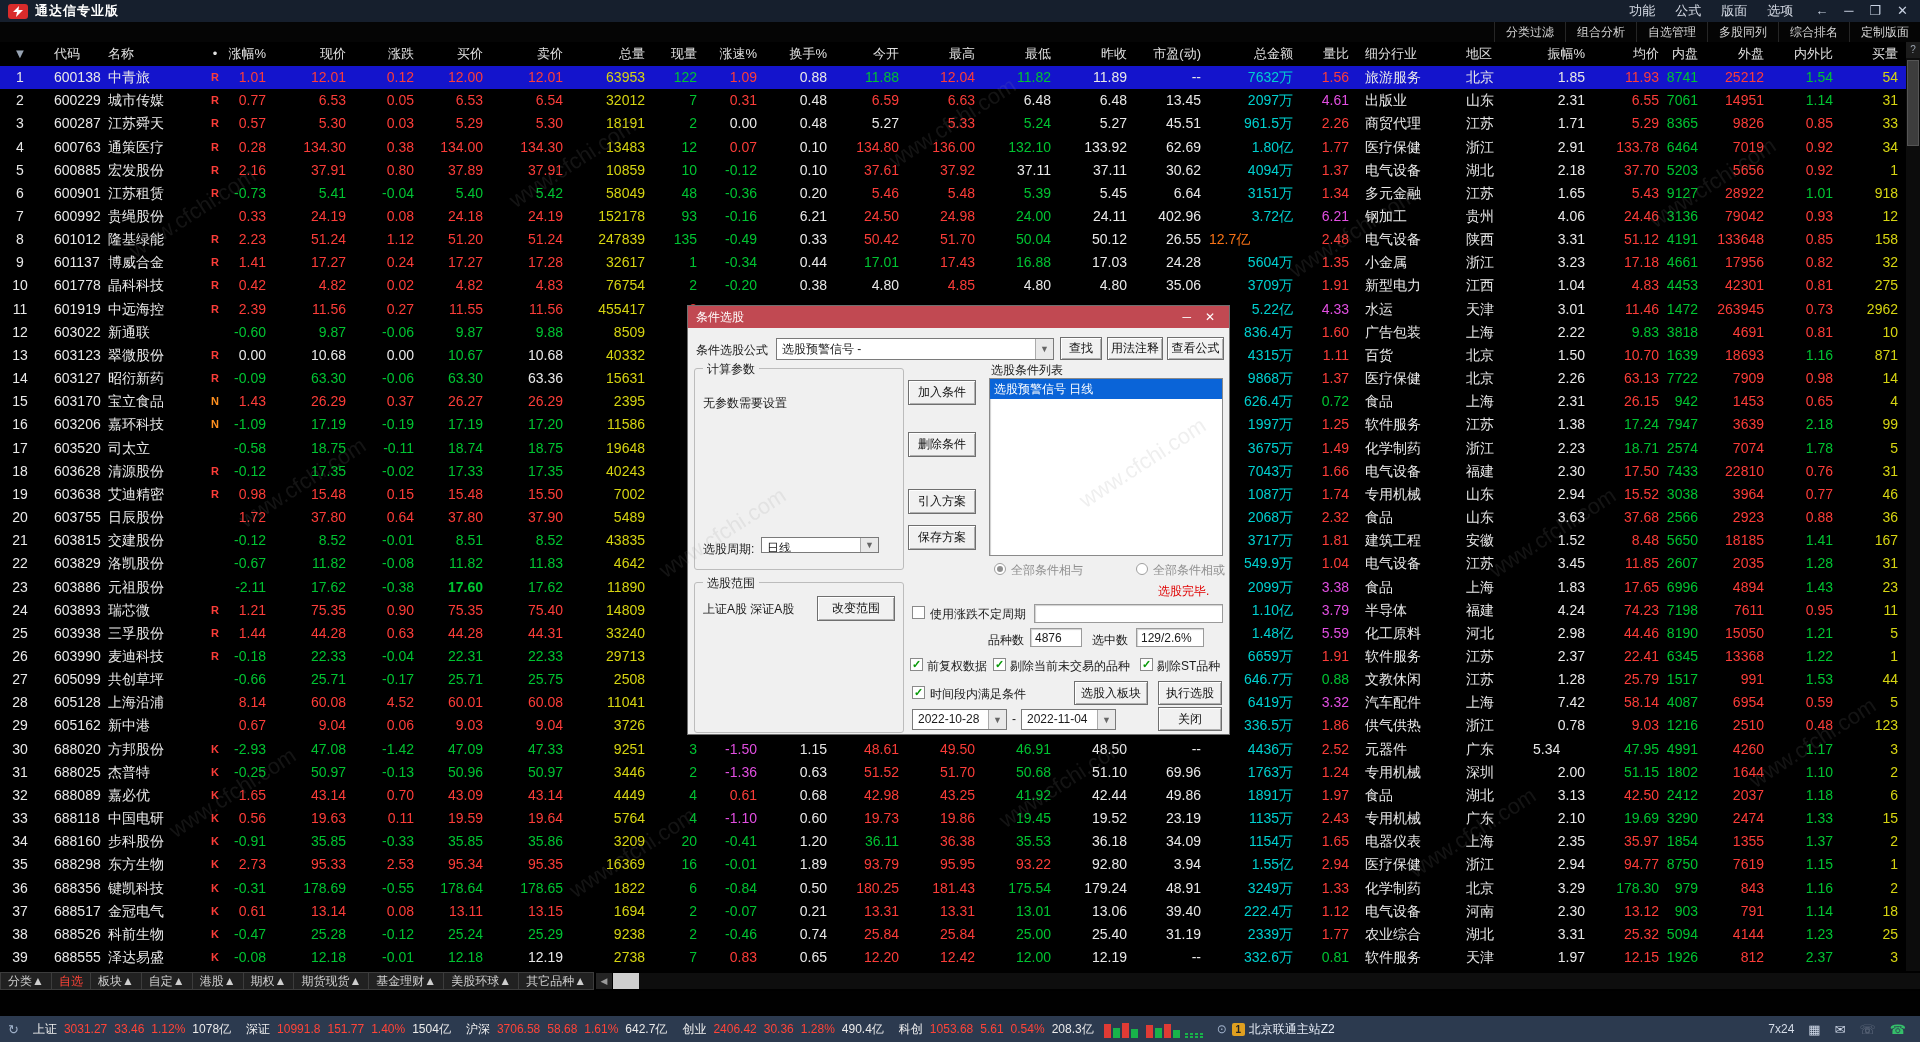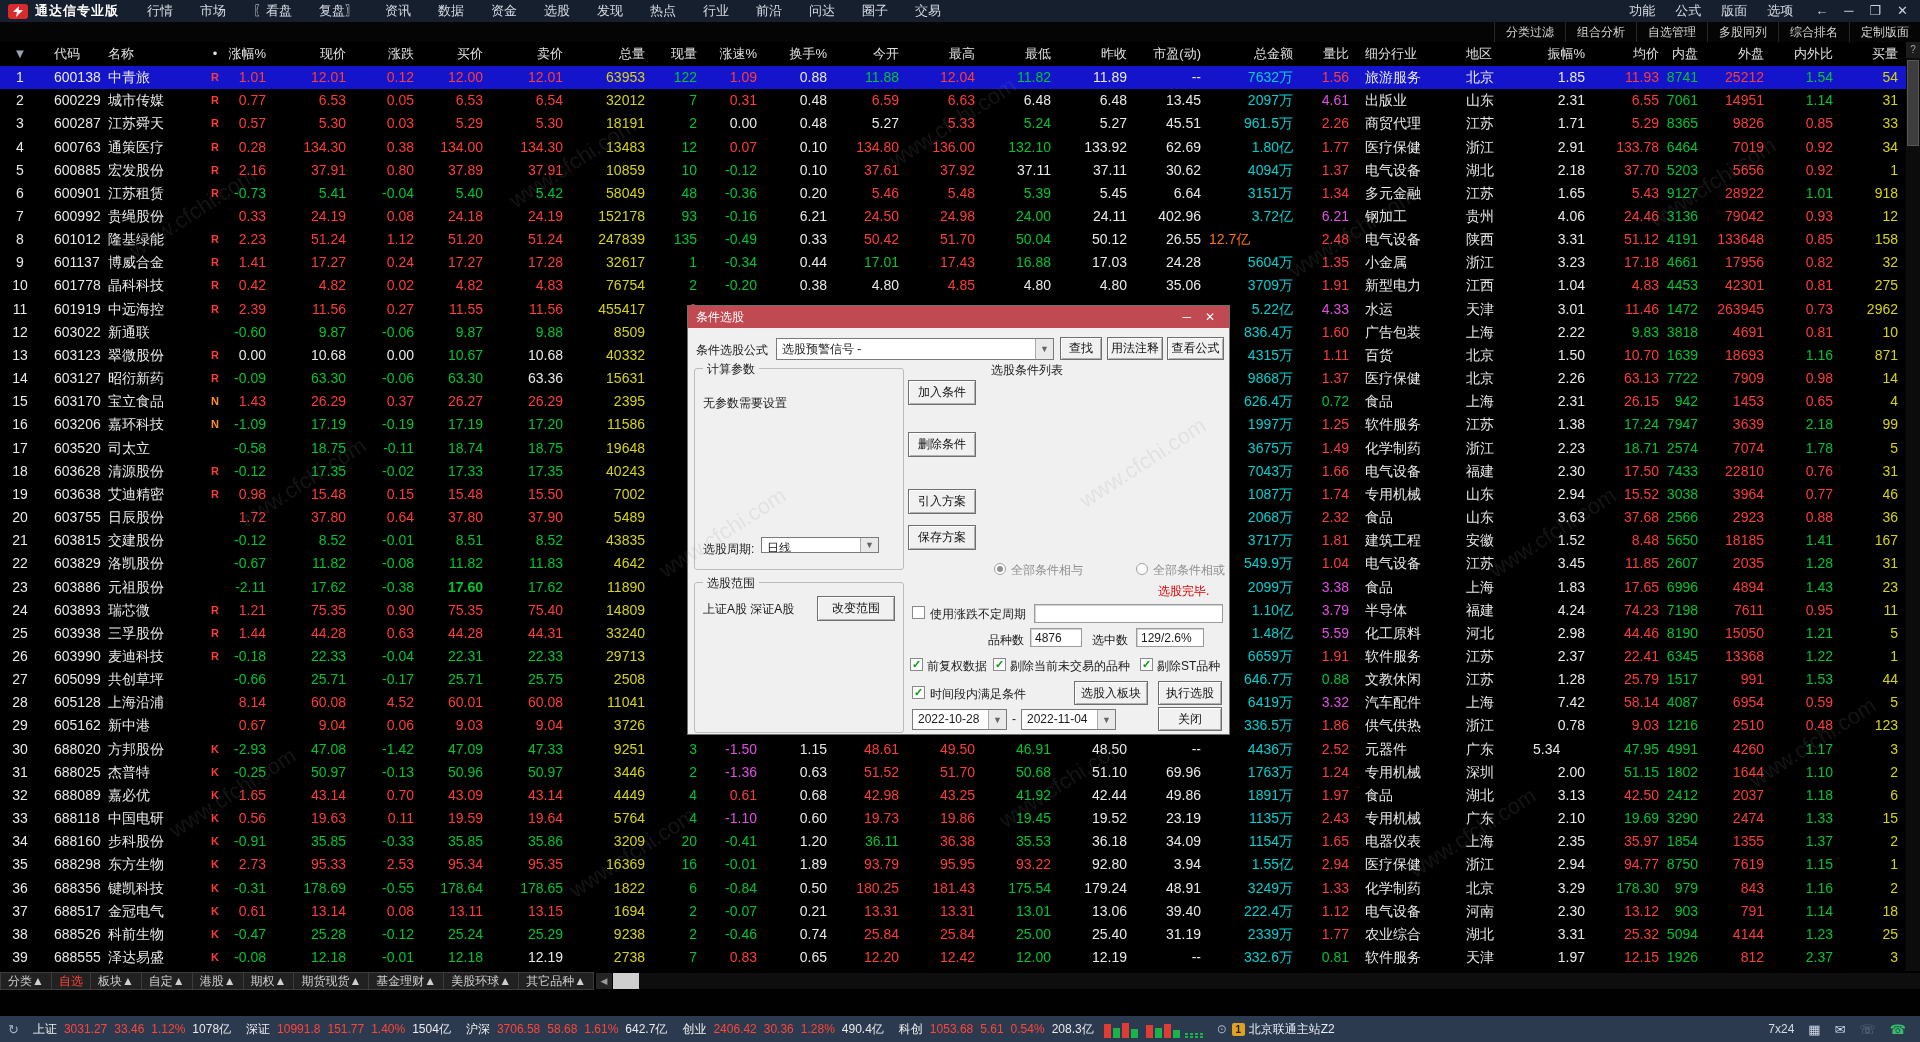--- a/index.html
+++ b/index.html
@@ -100,37 +100,20 @@
 
 <div id="root">
 
   <div id="menubar">
     <div id="logo">
       <svg width="10" height="11" viewBox="0 0 10 11">
           <polygon points="6,0 0,6 4,6 3,11 10,4 5.5,4" fill="#fff"></polygon>
         </svg>
     </div>
     <div id="app-title">通达信专业版</div>
-    <nav id="menus">
-        <span class="menu-item">行情</span>
-        <span class="menu-item">市场</span>
-        <span class="menu-item">〖看盘</span>
-        <span class="menu-item">复盘〗</span>
-        <span class="menu-item">资讯</span>
-        <span class="menu-item">数据</span>
-        <span class="menu-item">资金</span>
-        <span class="menu-item">选股</span>
-        <span class="menu-item">发现</span>
-        <span class="menu-item">热点</span>
-        <span class="menu-item">行业</span>
-        <span class="menu-item">前沿</span>
-        <span class="menu-item">问达</span>
-        <span class="menu-item">圈子</span>
-        <span class="menu-item">交易</span>
-      </nav>
     <nav id="right-menus">
         <span class="menu-item">功能</span>
         <span class="menu-item">公式</span>
         <span class="menu-item">版面</span>
         <span class="menu-item">选项</span>
       </nav>
     <div id="win-controls">
         <span class="win-btn">←</span>
         <span class="win-btn">─</span>
         <span class="win-btn">❐</span>
@@ -1381,20 +1364,23 @@
         <span class="arr">▼</span>
       </div>
     </div>
 
     <div class="wbtn" style="left:220px;top:74px;width:68px;height:25px;">加入条件</div>
     <div class="wbtn" style="left:220px;top:126px;width:68px;height:25px;">删除条件</div>
     <div class="wbtn" style="left:220px;top:183px;width:68px;height:25px;">引入方案</div>
     <div class="wbtn" style="left:220px;top:219px;width:68px;height:25px;">保存方案</div>
 
     <span class="lbl" style="left:303px;top:56px;">选股条件列表</span>
+    <div id="d-list">
+        <div class="litem lsel">选股预警信号  日线</div>
+      </div>
 
     <span class="rdo on" style="left:306px;top:257px;"></span>
     <span class="lbl dis" style="left:323px;top:256px;">全部条件相与</span>
     <span class="rdo" style="left:448px;top:257px;"></span>
     <span class="lbl dis" style="left:465px;top:256px;">全部条件相或</span>
     <span class="done" style="left:470px;top:277px;">选股完毕.</span>
 
     <div class="grp" style="left:6px;top:276px;width:210px;height:151px;">
       <span class="grp-lbl">选股范围</span>
       <span style="position:absolute;left:8px;top:18px;white-space:nowrap;">上证A股 深证A股</span>

